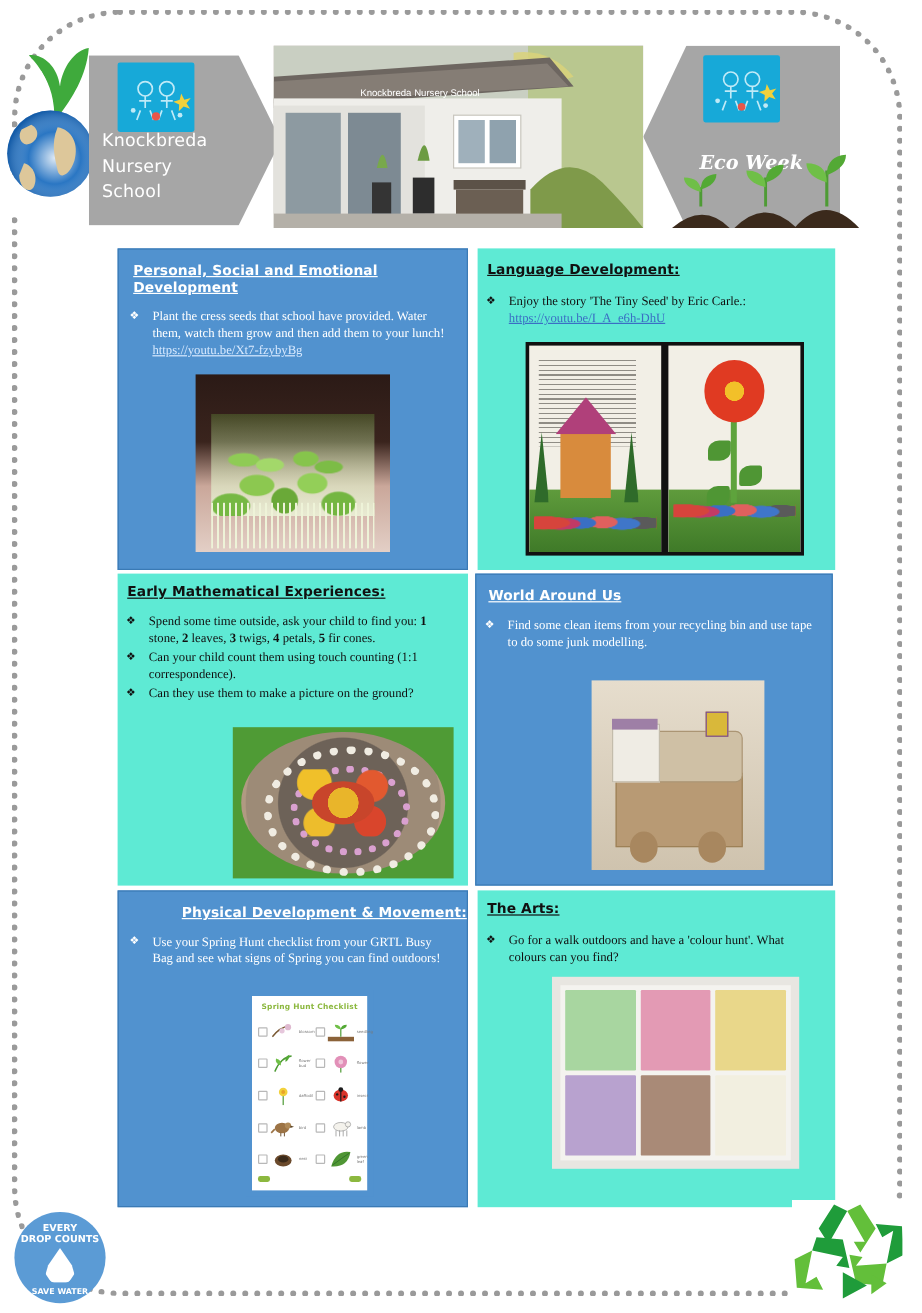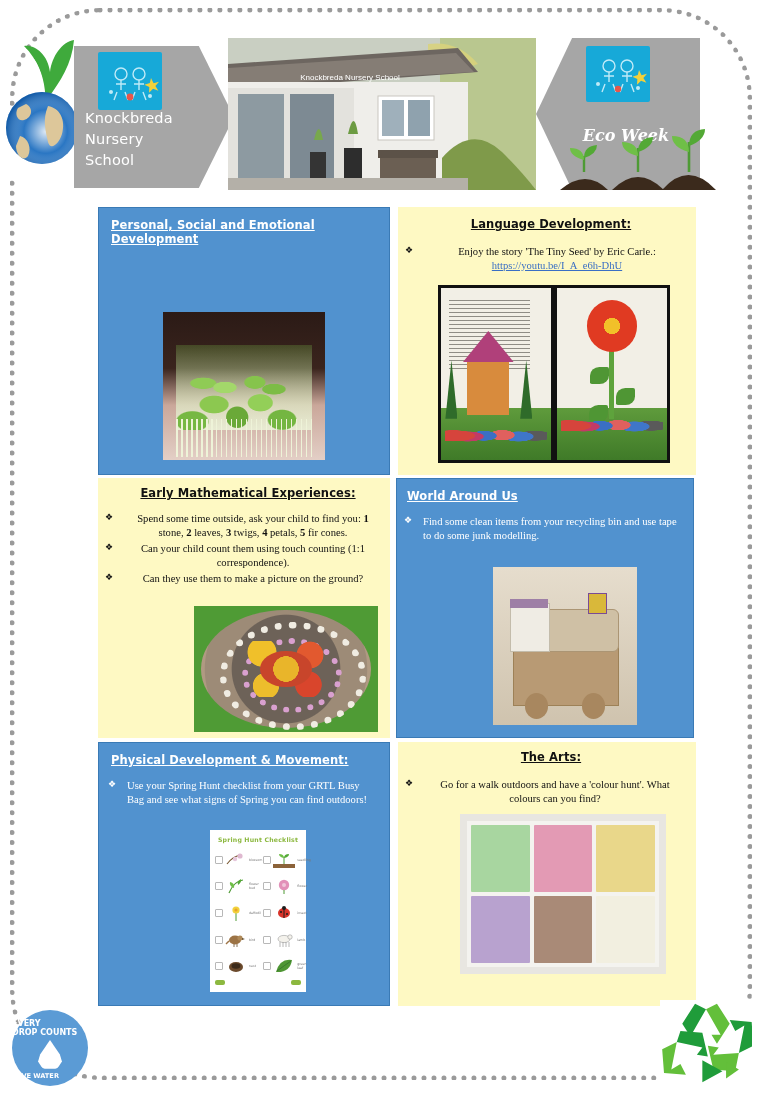--- a/index.html
+++ b/index.html
@@ -44,21 +44,21 @@
   .hl-line1{position:absolute;left:14px;top:68px;width:152px;text-align:center;
       font-size:13.5px;font-weight:700;}
   .hl-line2{position:absolute;left:14px;top:88px;width:152px;text-align:center;
       font-size:16px;font-weight:700;font-style:italic;
       font-family:"DejaVu Serif","Liberation Serif",serif;}
   .seedlings{position:absolute;left:556px;top:110px;width:160px;height:72px;}
 
   
   .box{position:absolute;box-sizing:border-box;}
   .box.blue{background:#5192cf;border:1.5px solid #3a7ab5;}
-  .box.white{background:#fef9c3;text-align:center;}
+  .box.white{background:#5eead4;}
   .box h2{margin:0;font-size:11.5px;font-weight:700;text-decoration:underline;
       letter-spacing:.1px;font-family:"DejaVu Sans","Liberation Sans",sans-serif;}
   .box.blue h2{color:#ffffff;}
   .box.white h2{color:#111111;}
   ul.bullets{margin:0;padding:0;list-style:none;font-family:Liberation Serif, serif;}
   ul.bullets li{position:relative;padding-left:26px;font-size:10.6px;line-height:1.33;
       margin-bottom:2px;}
   ul.bullets li:before{content:"\2756";position:absolute;left:7px;top:0;font-size:9px;}
   .box.blue li{color:#ffffff;}
   .box.white li{color:#111111;}
@@ -165,21 +165,21 @@
 
   
   .tray{background:#e8e6e1;padding:7px;box-sizing:border-box;}
   .tray .inner{width:100%;height:100%;background:#f4f3ef;
       display:grid;grid-template-columns:repeat(3,1fr);grid-template-rows:1fr 1fr;gap:4px;
       padding:4px;box-sizing:border-box;}
   .tray .sw{position:relative;border-radius:1px;}
 
   
   .water-badge{position:absolute;left:12px;top:1010px;width:76px;height:76px;
-      border-radius:50%;background:#5b9bd5;color:#fff;}
+      border-radius:50%;background:#5b9bd5;color:#fff;text-align:center;}
   .water-badge .wl1{position:absolute;top:9px;left:0;width:100%;font-size:8px;font-weight:700;}
   .water-badge .wl2{position:absolute;top:18px;left:0;width:100%;font-size:8px;font-weight:700;}
   .water-badge .drop{position:absolute;left:50%;top:30px;transform:translateX(-50%);
       width:26px;height:30px;background:#fff;border-radius:50% 50% 50% 50%/60% 60% 40% 40%;
       clip-path:polygon(50% 0,88% 48%,96% 72%,78% 96%,22% 96%,4% 72%,12% 48%);}
   .water-badge .wl3{position:absolute;bottom:6px;left:0;width:100%;font-size:6.6px;font-weight:700;}
 
   .recycle-box{position:absolute;left:660px;top:1000px;width:92px;height:84px;
       background:#fff;}
 </style>
@@ -291,20 +291,26 @@
         <path d="M82 34 q15 -5 15 -15 q-15 1 -15 15z" fill="#53a935"></path>
         <path d="M133 54 v-30" stroke="#4e9b35" stroke-width="2.6" fill="none"></path>
         <path d="M133 34 q-17 -5 -17 -16 q17 0 17 16z" fill="#6fbf47"></path>
         <path d="M133 28 q16 -6 16 -17 q-16 1 -16 17z" fill="#53a935"></path>
       </svg>
     </div>
   </div>
 
   <div class="box blue" style="left:98px;top:207px;width:292px;height:268px;">
     <h2 style="margin:10px 0 0 12px;text-decoration:underline;">Personal, Social and Emotional Development</h2>
+    <ul class="bullets" style="margin:12px 10px 0 2px;">
+      <li>
+        <span>Plant the cress seeds that school have provided. Water them, watch them grow and then add them to your lunch!</span><br>
+        <a class="lnk" href="#">https://youtu.be/Xt7-fzybyBg</a>
+      </li>
+    </ul>
     <div class="photo cress" style="left:64px;top:104px;width:162px;height:148px;">
       <div class="sprouts"></div>
         <div class="stems"></div>
     </div>
   </div>
 
   <div class="box white" style="left:398px;top:207px;width:298px;height:268px;">
     <h2 style="margin:10px 0 0 8px;">Language Development:</h2>
     <ul class="bullets" style="margin:14px 6px 0 0;">
       <li>
@@ -362,21 +368,21 @@
         <div class="boiler"></div>
         <div class="cab"></div>
       <div class="cabtop"></div>
         <div class="funnel"></div>
         <div class="w1"></div>
         <div class="w2"></div>
     </div>
   </div>
 
   <div class="box blue" style="left:98px;top:742px;width:292px;height:264px;">
-    <h2 style="margin:10px 0 0 12px;">Physical Development &amp; Movement:</h2>
+    <h2 style="margin:10px 0 0 12px;text-align:right;">Physical Development &amp; Movement:</h2>
     <ul class="bullets" style="margin:12px 12px 0 2px;">
       <li>
         <span>Use your Spring Hunt checklist from your GRTL Busy Bag and see what signs of Spring you can find outdoors!</span>
       </li>
     </ul>
     <div class="photo checklist" style="left:106px;top:82px;width:106px;height:172px;">
       <div class="sheet">
         <div class="ct">Spring Hunt Checklist</div>
         <div class="grid" id="checklist-grid">
             <div class="cell">

